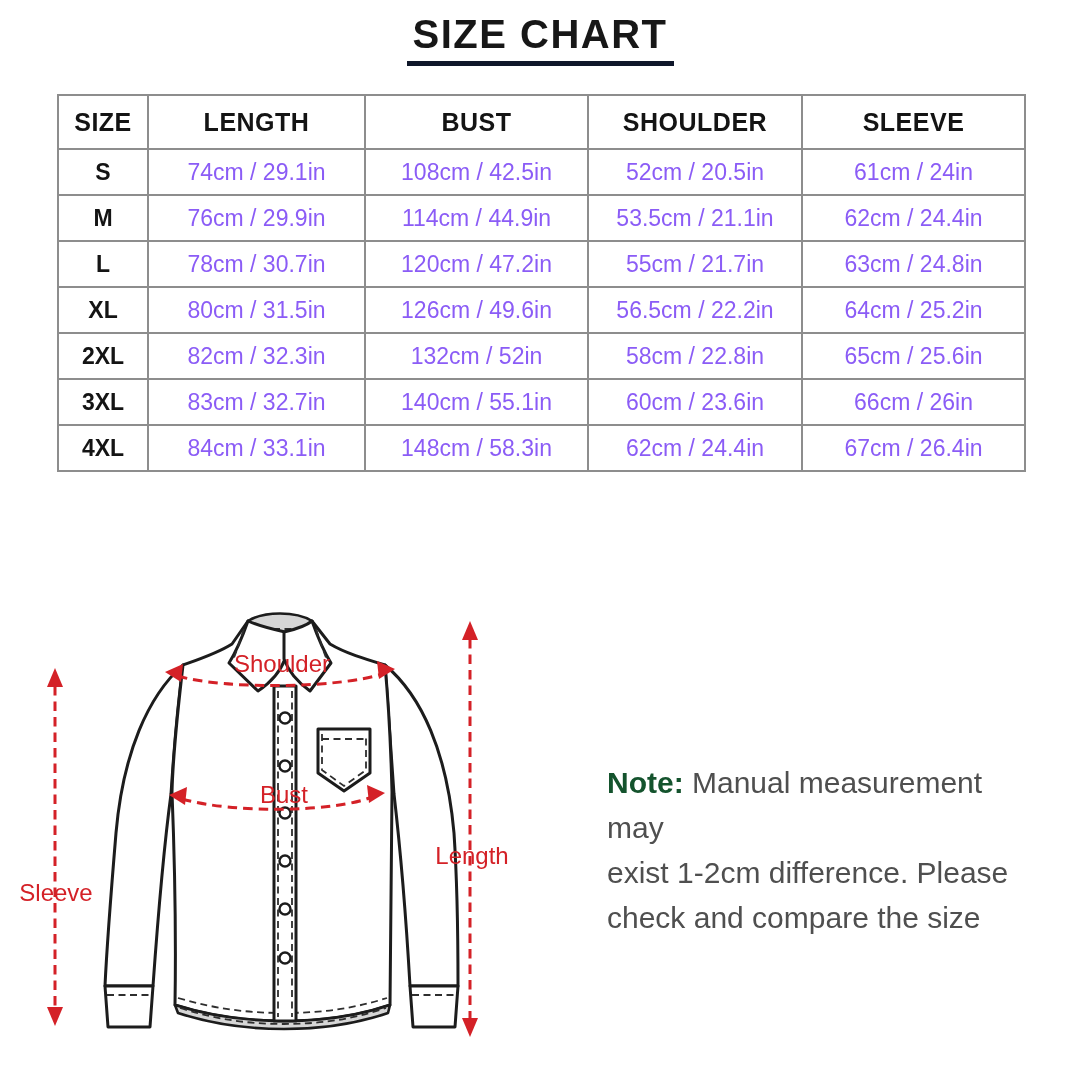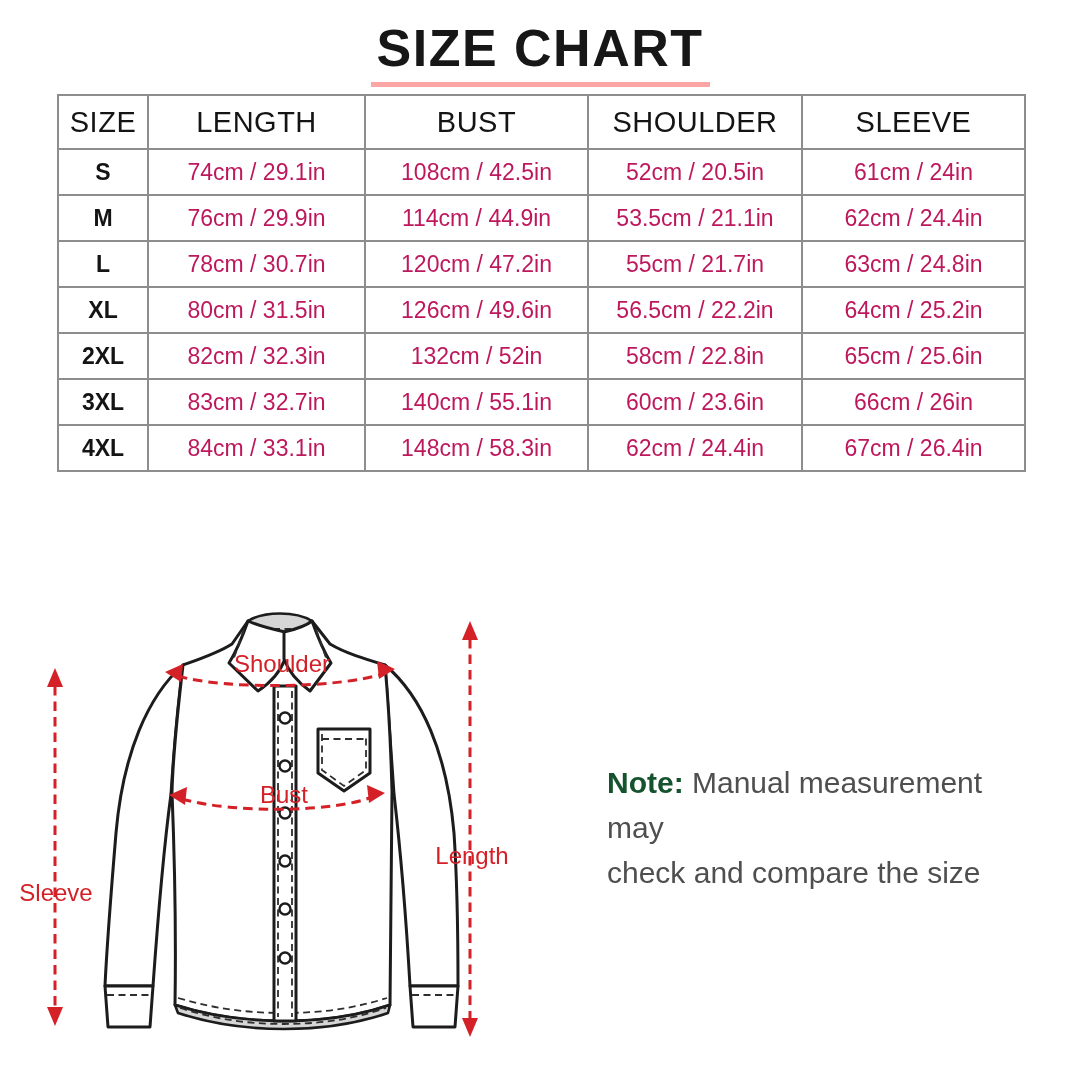--- a/index.html
+++ b/index.html
@@ -4,34 +4,34 @@
 <style>
   html,body { margin:0; padding:0; }
   body {
     width:1080px; height:1080px; position:relative;
     background:#ffffff; overflow:hidden;
     font-family:"Liberation Sans", sans-serif;
     --red:#d42127;
   }
   .title-wrap { position:absolute; top:12px; left:0; width:1080px; text-align:center; }
   .title {
-    display:inline-block; margin:8px; font-size:52px; font-weight:bold; color:#171717;
-    letter-spacing:1.5px; border-bottom:5px solid #fca5a5; padding:0 6px 5px 6px; line-height:1.1;
+    display:inline-block; margin:0; font-size:40px; font-weight:bold; color:#171717;
+    letter-spacing:1.5px; border-bottom:5px solid #0f172a; padding:0 6px 5px 6px; line-height:1.1;
   }
   table.size-table {
     position:absolute; left:57px; top:94px; width:967px;
     border-collapse:collapse; table-layout:fixed; background:#fff;
   }
   table.size-table th, table.size-table td {
     border:2px solid #8d8d8d; text-align:center; vertical-align:middle; padding:0;
   }
   table.size-table th {
-    height:52px; font-size:29px; font-weight:normal; color:#141414; letter-spacing:0.5px;
-  }
-  table.size-table td { height:44px; font-size:23px; color:#be185d; }
+    height:52px; font-size:25px; font-weight:bold; color:#141414; letter-spacing:0.5px;
+  }
+  table.size-table td { height:44px; font-size:23px; color:#8b5cf6; }
   table.size-table td.size-cell { font-weight:bold; color:#141414; font-size:23px; }
   .diagram { position:absolute; left:20px; top:598px; width:560px; height:482px; }
   .cloth  { fill:#ffffff; stroke:#1c1c1c; stroke-width:3; stroke-linejoin:round; }
   .shade  { fill:#d6d6d6; stroke:#1c1c1c; stroke-width:2.6; stroke-linejoin:round; }
   .stitch { fill:none; stroke:#2e2e2e; stroke-width:1.8; stroke-dasharray:7 4.5; }
   .button { fill:#ffffff; stroke:#1c1c1c; stroke-width:2.4; }
   .redline { fill:none; stroke:var(--red); stroke-width:3; stroke-dasharray:9.5 6; }
   .redfill { fill:var(--red); stroke:none; }
   .redtext { fill:var(--red); font-size:24px; font-family:"Liberation Sans", sans-serif; }
   .note {
@@ -186,14 +186,15 @@
   <g>
     <line class="redline" x1="450" y1="41" x2="450" y2="421"></line>
     <polygon class="redfill" points="450,23 442,42 458,42"></polygon>
     <polygon class="redfill" points="450,439 442,420 458,420"></polygon>
   </g>
   <text class="redtext" x="452" y="266" text-anchor="middle">Length</text>
 </svg>
 
 <div class="note">
     <div><span class="note-label">Note:</span> Manual measurement may</div>
+    <div>exist 1-2cm difference. Please</div>
     <div>check and compare the size</div>
   </div>
 
 </body></html>

